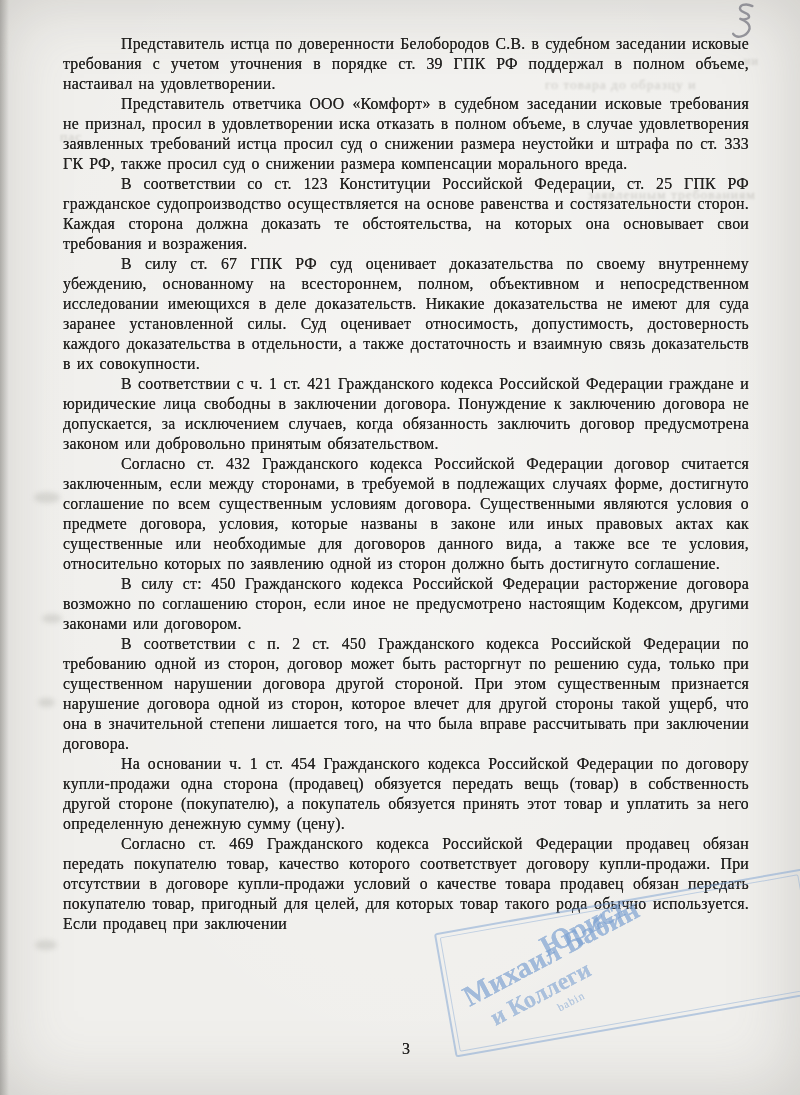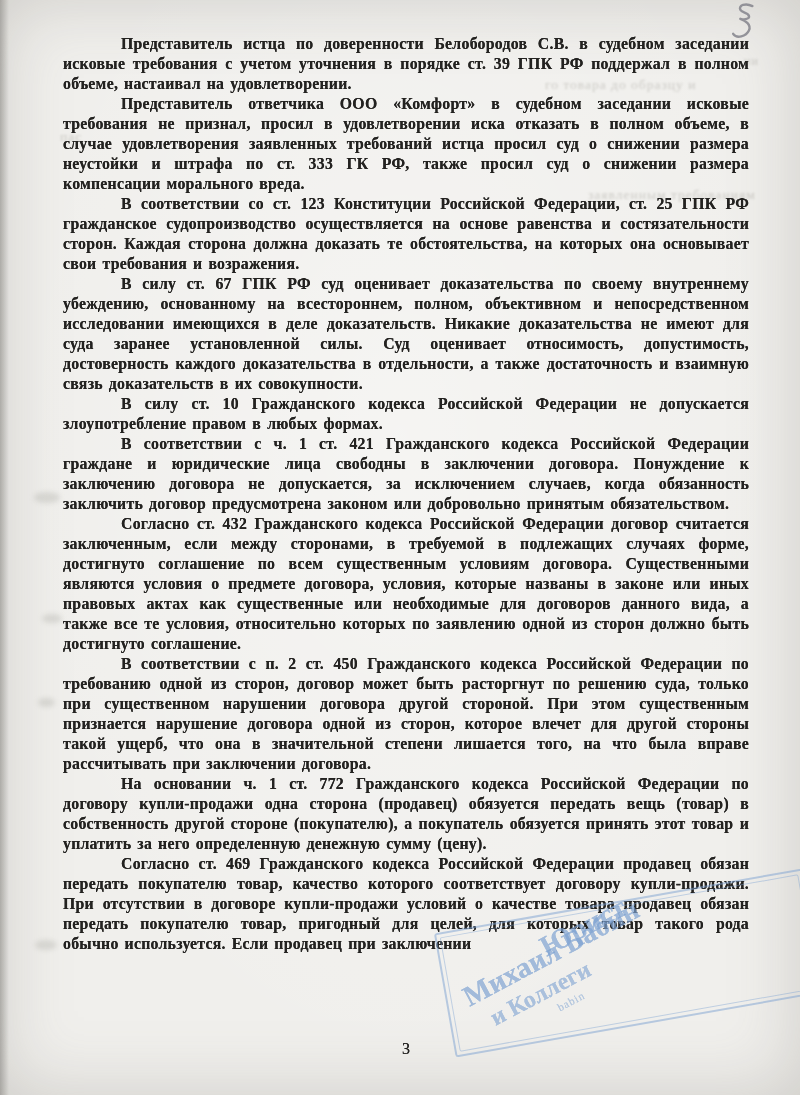--- a/index.html
+++ b/index.html
@@ -21,21 +21,20 @@
     background:linear-gradient(to right, rgba(92,90,86,.38), rgba(92,90,86,0));
     pointer-events:none;
   }
   .text-block{
     position:absolute;left:63px;top:34px;width:686px;
     color:var(--text-color,#232220);
     font-size:15.8px;line-height:20px;
     text-align:justify;
     letter-spacing:.25px;word-spacing:1.8px;
     text-shadow:0 0 .45px rgba(20,19,18,.85);
-    font-weight:bold;
   }
   .text-block p{margin:0;text-indent:58px;}
   .footer-number{
     position:absolute;left:63px;top:1040px;width:686px;
     text-align:center;color:var(--text-color,#232220);
     font-size:16px;text-shadow:0 0 .4px rgba(20,19,18,.8);
   }
   .handwritten-3{
     position:absolute;left:726px;top:2px;width:36px;height:42px;
     transform:rotate(7deg);opacity:.85;
@@ -110,25 +109,25 @@
   <div class="smudge s0"></div>
   <div class="smudge s1"></div>
   <div class="smudge s2"></div>
   <div class="smudge s3"></div>
 
   <div class="text-block">
     <p>Представитель истца по доверенности Белобородов С.В. в судебном заседании исковые требования с учетом уточнения в порядке ст. 39 ГПК РФ поддержал в полном объеме, настаивал на удовлетворении.</p>
     <p>Представитель ответчика ООО «Комфорт» в судебном заседании исковые требования не признал, просил в удовлетворении иска отказать в полном объеме, в случае удовлетворения заявленных требований истца просил суд о снижении размера неустойки и штрафа по ст. 333 ГК РФ, также просил суд о снижении размера компенсации морального вреда.</p>
     <p>В соответствии со ст. 123 Конституции Российской Федерации, ст. 25 ГПК РФ гражданское судопроизводство осуществляется на основе равенства и состязательности сторон. Каждая сторона должна доказать те обстоятельства, на которых она основывает свои требования и возражения.</p>
     <p>В силу ст. 67 ГПК РФ суд оценивает доказательства по своему внутреннему убеждению, основанному на всестороннем, полном, объективном и непосредственном исследовании имеющихся в деле доказательств. Никакие доказательства не имеют для суда заранее установленной силы. Суд оценивает относимость, допустимость, достоверность каждого доказательства в отдельности, а также достаточность и взаимную связь доказательств в их совокупности.</p>
-    <p>В силу ст. 10 Гражданского кодекса Российской Федерации не допускается злоупотребление правом в любых формах.</p>
     <p>В соответствии с ч. 1 ст. 421 Гражданского кодекса Российской Федерации граждане и юридические лица свободны в заключении договора. Понуждение к заключению договора не допускается, за исключением случаев, когда обязанность заключить договор предусмотрена законом или добровольно принятым обязательством.</p>
     <p>Согласно ст. 432 Гражданского кодекса Российской Федерации договор считается заключенным, если между сторонами, в требуемой в подлежащих случаях форме, достигнуто соглашение по всем существенным условиям договора. Существенными являются условия о предмете договора, условия, которые названы в законе или иных правовых актах как существенные или необходимые для договоров данного вида, а также все те условия, относительно которых по заявлению одной из сторон должно быть достигнуто соглашение.</p>
+    <p>В силу ст: 450 Гражданского кодекса Российской Федерации расторжение договора возможно по соглашению сторон, если иное не предусмотрено настоящим Кодексом, другими законами или договором.</p>
     <p>В соответствии с п. 2 ст. 450 Гражданского кодекса Российской Федерации по требованию одной из сторон, договор может быть расторгнут по решению суда, только при существенном нарушении договора другой стороной. При этом существенным признается нарушение договора одной из сторон, которое влечет для другой стороны такой ущерб, что она в значительной степени лишается того, на что была вправе рассчитывать при заключении договора.</p>
-    <p>На основании ч. 1 ст. 772 Гражданского кодекса Российской Федерации по договору купли-продажи одна сторона (продавец) обязуется передать вещь (товар) в собственность другой стороне (покупателю), а покупатель обязуется принять этот товар и уплатить за него определенную денежную сумму (цену).</p>
+    <p>На основании ч. 1 ст. 454 Гражданского кодекса Российской Федерации по договору купли-продажи одна сторона (продавец) обязуется передать вещь (товар) в собственность другой стороне (покупателю), а покупатель обязуется принять этот товар и уплатить за него определенную денежную сумму (цену).</p>
     <p>Согласно ст. 469 Гражданского кодекса Российской Федерации продавец обязан передать покупателю товар, качество которого соответствует договору купли-продажи. При отсутствии в договоре купли-продажи условий о качестве товара продавец обязан передать покупателю товар, пригодный для целей, для которых товар такого рода обычно используется. Если продавец при заключении</p>
   </div>
 
   <div class="footer-number">3</div>
 
   <div class="stamp">
     <div class="stamp-border"></div>
     <span class="stamp-text st1">Юрист</span>
     <span class="stamp-text st2">Михаил Бабин</span>
     <span class="stamp-text st3">и Коллеги</span>

